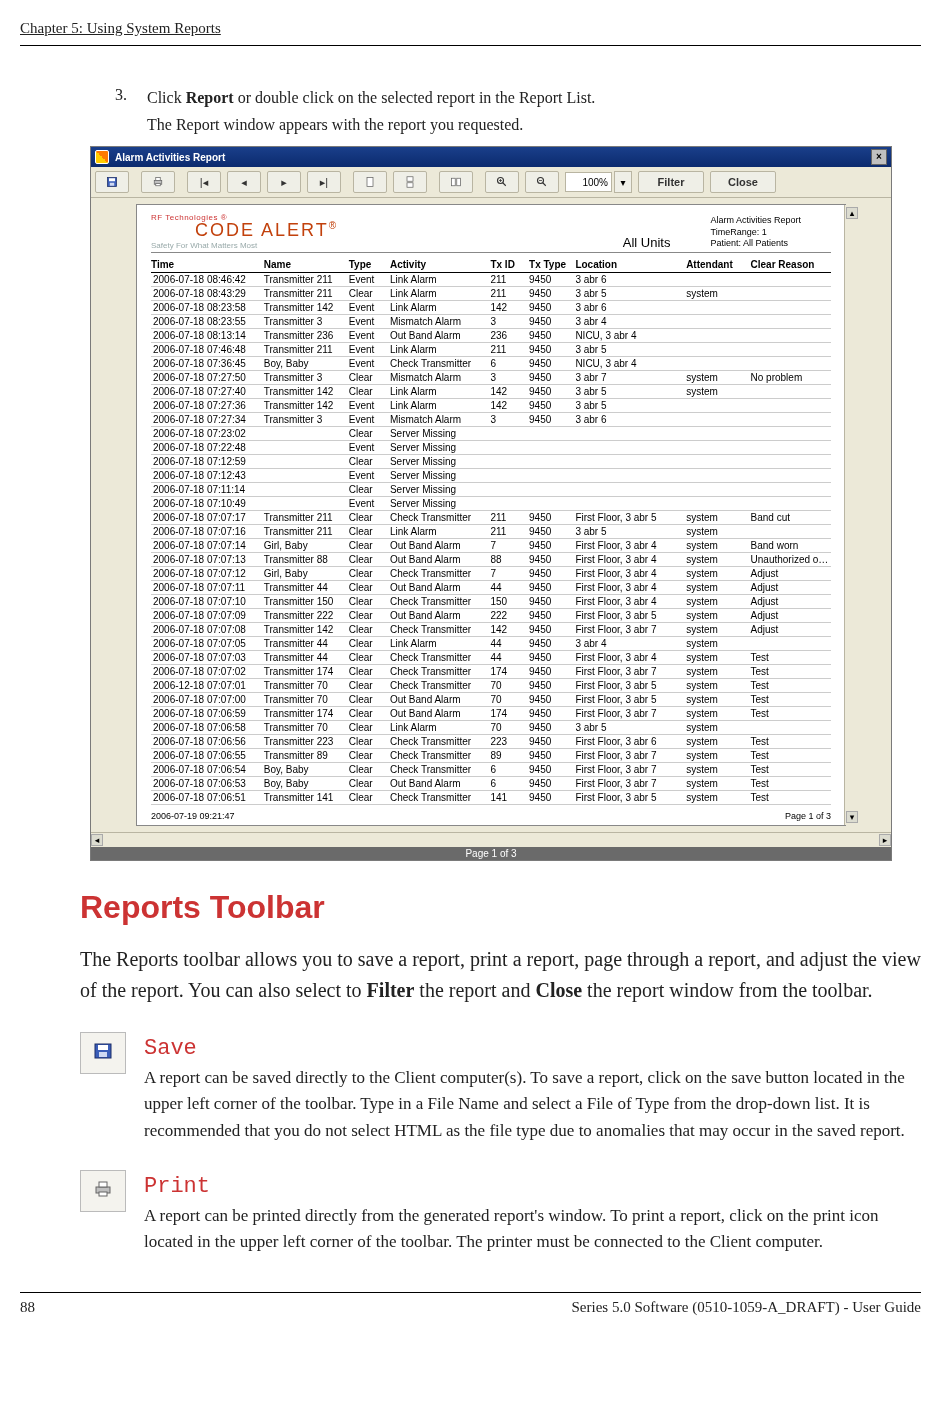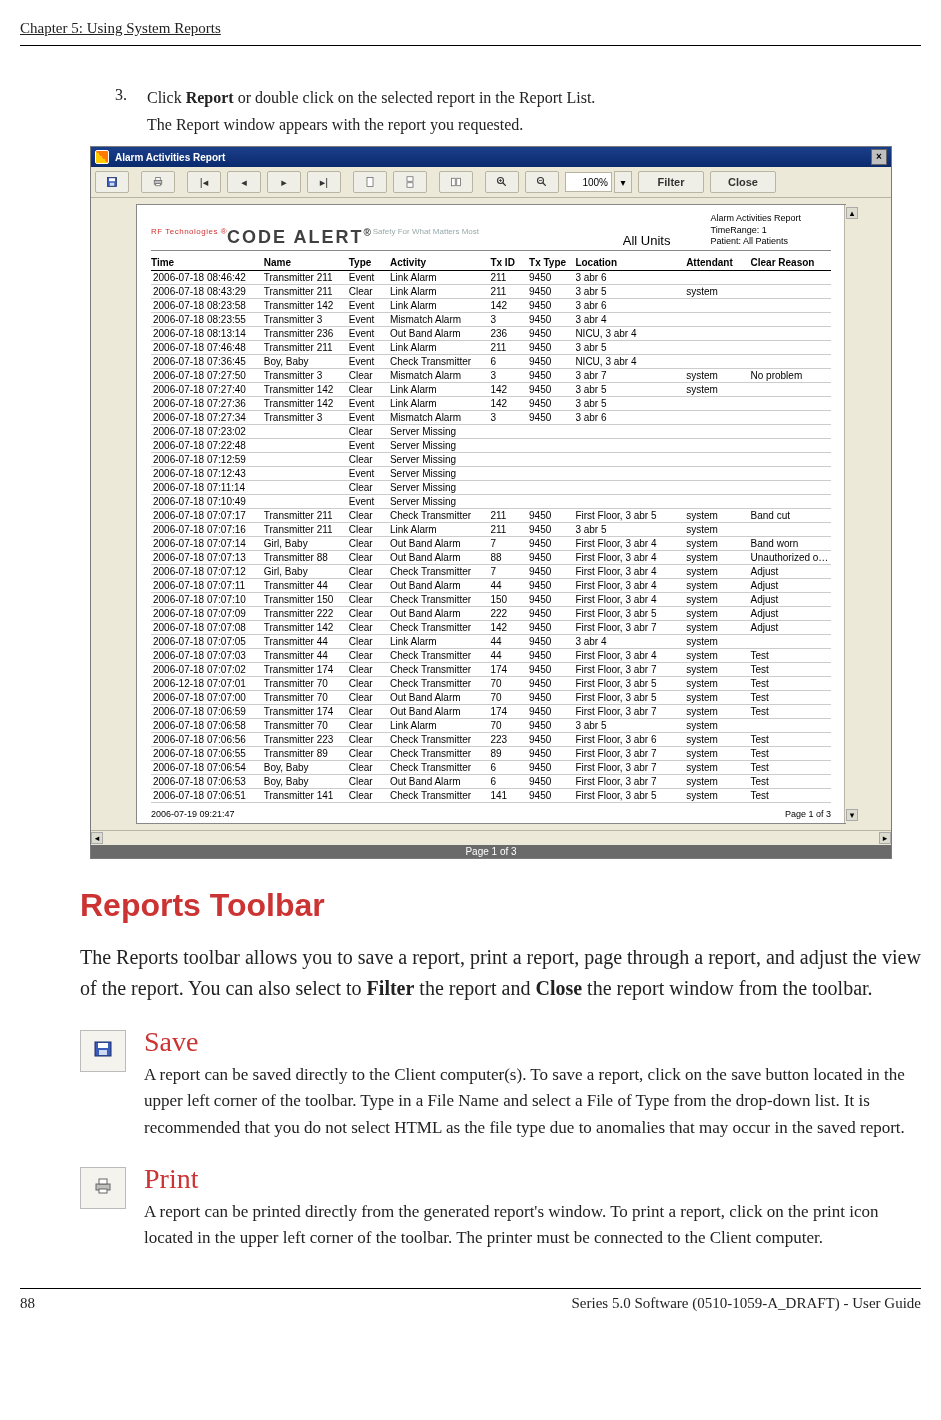--- a/index.html
+++ b/index.html
@@ -74,23 +74,23 @@
   .sep{width:6px;}
 
   .report-body{
     background:#ece9d8;padding:6px;
   }
   .report-page{
     background:#fff;border:1px solid #888;width:680px;margin:0 auto;padding:8px 14px 4px;
     position:relative;
   }
   .ca-header{display:flex;align-items:flex-end;justify-content:space-between;border-bottom:1px solid #888;padding-bottom:2px;margin-bottom:2px;}
-  .brand{display:flex;flex-direction:row;justify-content:center;}
+  .brand{display:flex;flex-direction:column;justify-content:center;}
   .brand-top{color:#c33; font-size:8px;letter-spacing:.5px;margin-bottom:-2px;}
-  .brand-name{font-size:18px;color:#404040;letter-spacing:2px;font-weight:700;}
+  .brand-name{font-size:18px;color:#c2410c;letter-spacing:2px;font-weight:400;margin-left:44px;}
   .brand-name .dot{font-size:10px;vertical-align:super;}
   .brand-tag{color:#9aa; font-size:8px;}
   .hdr-right{font-size:9px;line-height:1.3;text-align:left;padding-right:30px;}
   .allunits{font-size:13px;text-align:right;color:#000;}
 
   table.data{
     width:100%;border-collapse:collapse;font-size:10px;margin-top:4px;table-layout:fixed;
   }
   table.data th{
     text-align:left;font-weight:bold;border-bottom:1px solid #000;padding:2px 2px;white-space:nowrap;
@@ -123,21 +123,21 @@
   }
   .lead{margin:0 0 22px 60px;font-size:20px;line-height:1.55;}
   .lead b{font-weight:bold;}
 
   .feature{display:flex;gap:18px;margin:0 0 22px 60px;}
   .feature-icon{
     width:44px;height:40px;border:1px solid #bbb;background:#f4f3ee;display:flex;align-items:center;justify-content:center;margin-top:4px;flex:0 0 44px;
   }
   .feature-icon svg{width:20px;height:18px;}
   .feature-body h2{
-    font-family:Liberation Serif, serif;color:var(--accent);font-size:28px;font-weight:400;margin:0 0 4px;
+    font-family:Liberation Mono, monospace;color:var(--accent);font-size:22px;font-weight:400;margin:8px 0 4px;
   }
   .feature-body p{margin:0;font-size:17px;line-height:1.55;}
 
   .footer-rule{border:none;border-top:1px solid var(--rule);margin:36px 0 6px;}
   .footer{display:flex;justify-content:space-between;font-size:15px;padding-bottom:6px;}
 </style>
 </head>
 <body>
 
 <div class="page">

